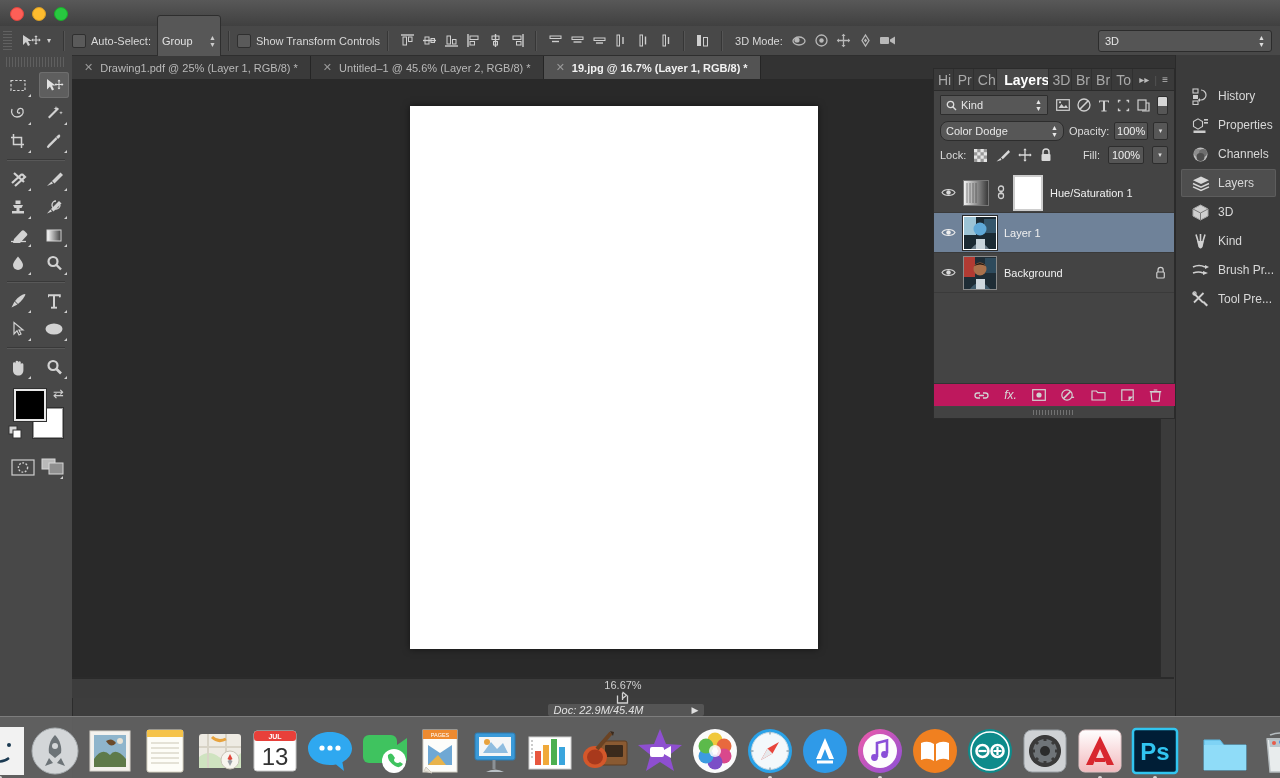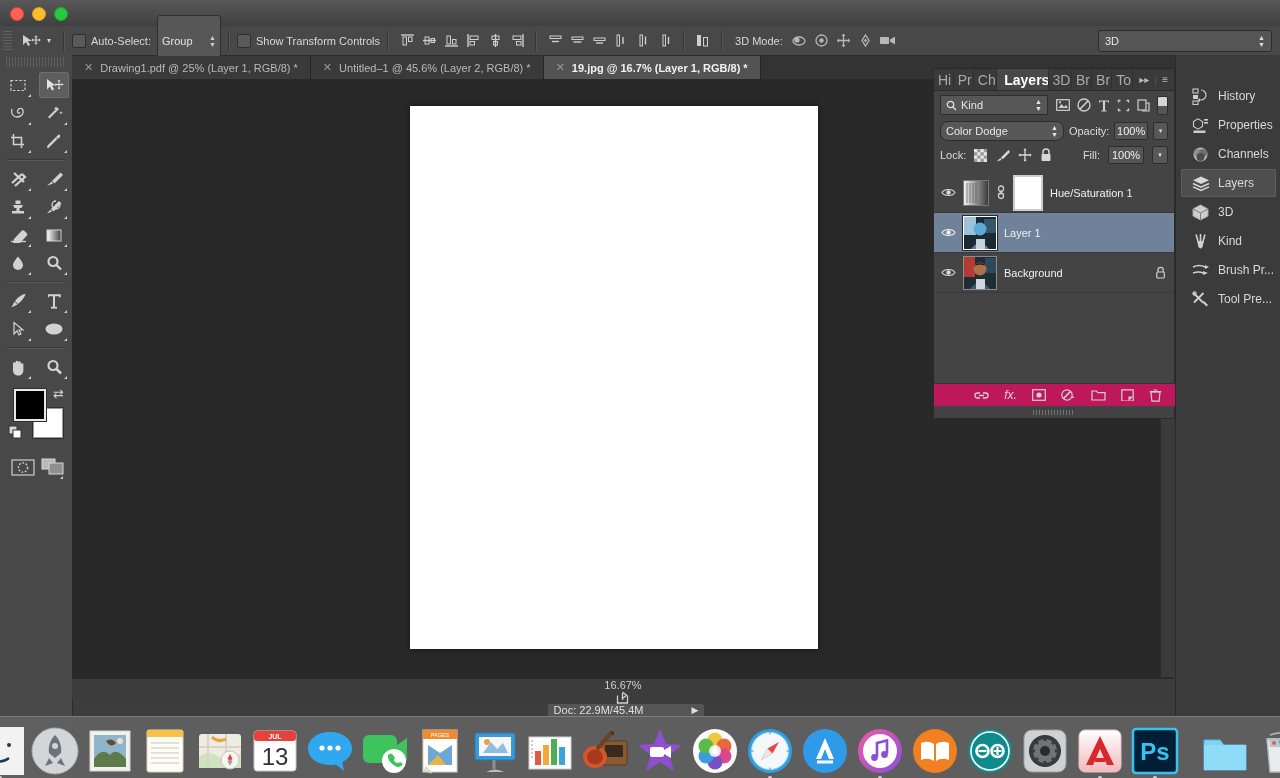--- a/index.html
+++ b/index.html
@@ -130,21 +130,21 @@
   
   .statusbar{
     position:absolute;left:72px;top:678px;width:1102px;height:19px;
     background:#3c3c3c;border-top:1px solid #2a2a2a;
     display:flex;align-items:center;font-size:11px;color:#d0d0d0;flex-direction:column;
   }
   .zoomval{width:62px;text-align:center;}
   .st-sep{width:1px;height:13px;background:#2e2e2e;border-right:1px solid #545454;}
   .docinfo{
     margin-left:6px;height:21px;background:#555;border-radius:2px;
-    display:flex;align-items:center;padding:0 6px;gap:48px;color:#e0e0e0;
+    display:flex;align-items:center;padding:0 6px;gap:48px;color:#e0e0e0;font-style:italic;
   }
   .timeline-bar{
     position:absolute;left:72px;top:697px;width:1208px;height:19px;
     background:#2f2f2f;border-top:1px solid #222;display:flex;align-items:center;
   }
   .tl-tab{
     height:19px;padding:0 11px;background:#3e3e3e;color:#e2e2e2;font-size:11px;
     display:flex;align-items:center;font-weight:bold;border-right:1px solid #262626;
   }
   .tl-menu{margin-left:auto;margin-right:7px;color:#aaa;font-size:10px;}

